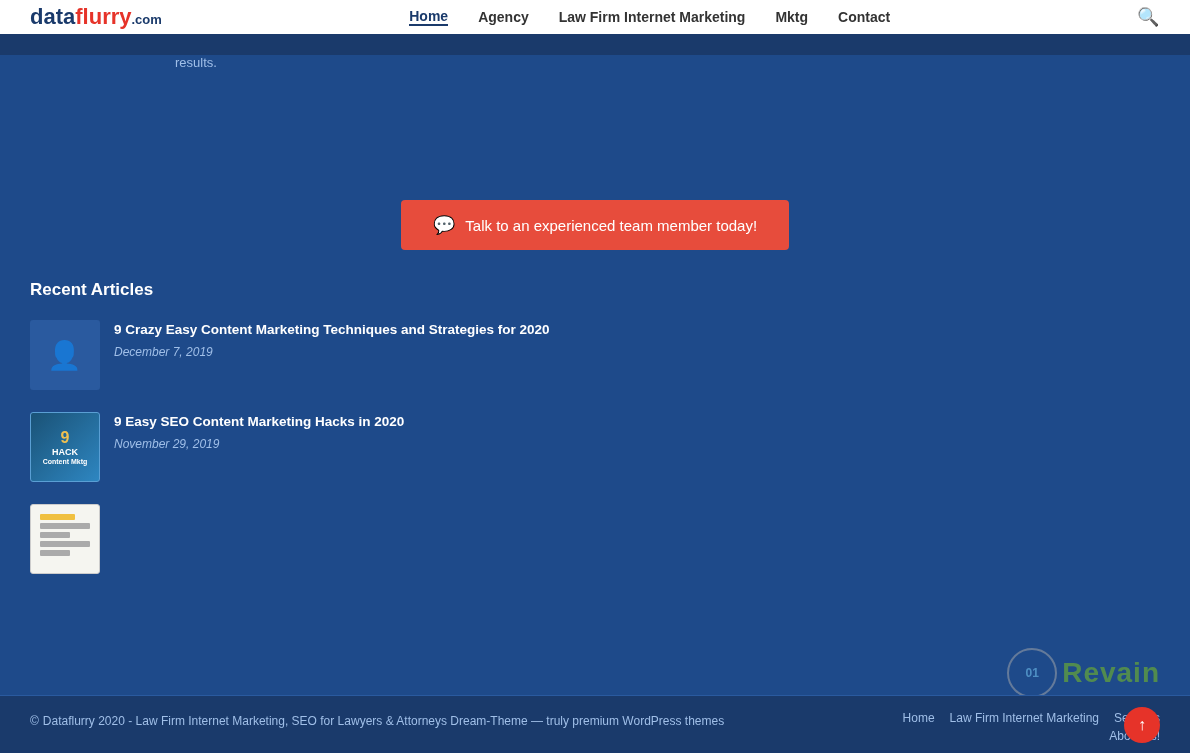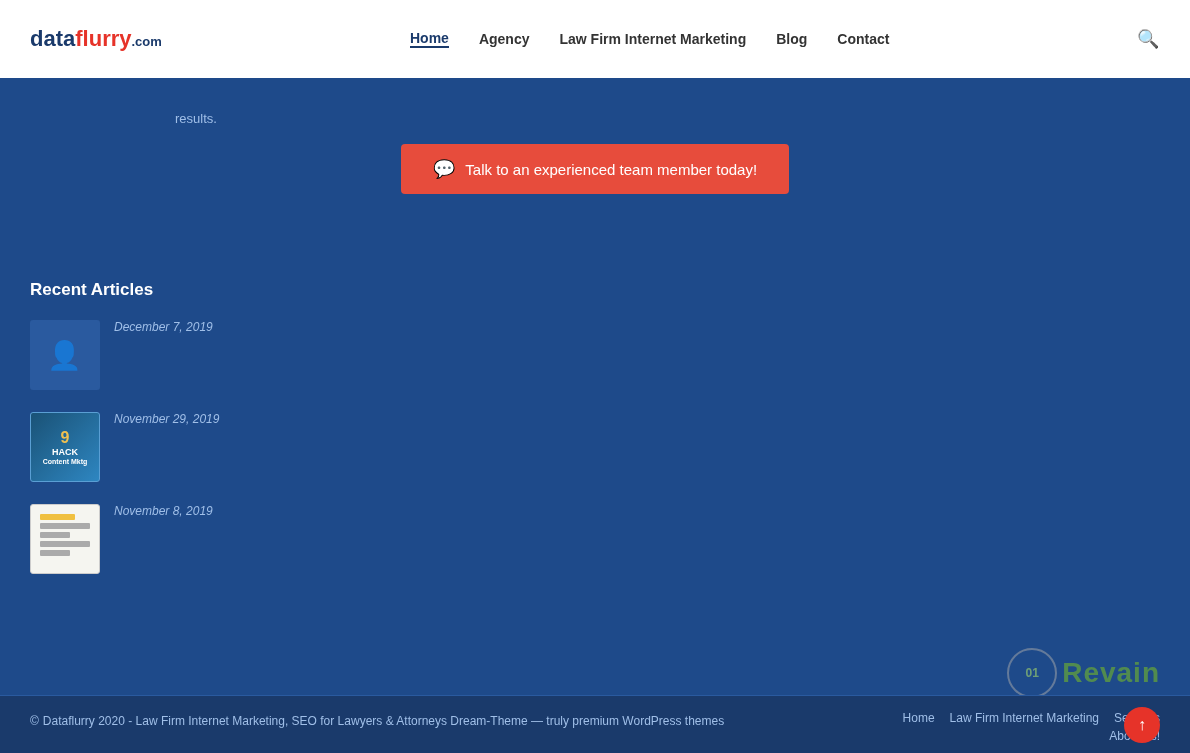--- a/index.html
+++ b/index.html
@@ -12,21 +12,21 @@
       position: relative;
       overflow: hidden;
     }
 
     
     .header {
       background: #fff;
       display: flex;
       align-items: center;
       justify-content: space-between;
-      padding: 26px 30px;
+      padding: 4px 30px;
       position: absolute;
       top: 0; left: 0; right: 0;
       z-index: 10;
     }
     .logo {
       display: flex;
       align-items: center;
     }
     .logo-text {
       font-size: 22px;
@@ -51,21 +51,21 @@
     
     .hero-section {
       position: absolute;
       top: 55px;
       left: 0; right: 0;
       background: #1e4a8a;
       height: 195px;
       display: flex;
       flex-direction: column;
       align-items: center;
-      justify-content: center;
+      justify-content: space-between;
       overflow: hidden;
     }
     .hero-text {
       color: #a0bfe8;
       font-size: 13px;
       text-align: left;
       padding: 0 30px;
       position: relative;
       z-index: 2;
       max-width: 900px;
@@ -142,20 +142,21 @@
       font-size: 13.5px;
       color: #fff;
       font-weight: 600;
       line-height: 1.4;
       cursor: pointer;
       text-decoration: none;
     }
     .article-date {
       font-size: 12px;
       color: #a0bfe8;
+      margin-top: 5px;
       font-style: italic;
     }
 
     
     .thumb-seo {
       background: linear-gradient(135deg, #1a5276, #2e86c1);
       border: 1px solid #5a9fd4;
       font-size: 9px;
       color: #fff;
       display: flex;
@@ -227,21 +228,21 @@
       opacity: 0.5;
     }
     .revain-circle {
       width: 50px;
       height: 50px;
       border: 2px solid #aaa;
       border-radius: 50%;
       display: flex;
       align-items: center;
       justify-content: center;
-      color: #bef264;
+      color: #7dd3fc;
       font-size: 12px;
       font-weight: bold;
     }
     .revain-text {
       font-size: 28px;
       font-weight: bold;
       color: #84cc16;
       letter-spacing: 1px;
     }
 
@@ -267,21 +268,21 @@
 <body>
 
 <div class="header">
   <div class="logo">
     <span class="logo-text">data<span style="color:#e63329">flurry</span><span style="color:#1a3a6b; font-size:13px;">.com</span></span>
   </div>
   <nav>
     <a href="#" class="active">Home</a>
     <a href="#">Agency</a>
     <a href="#">Law Firm Internet Marketing</a>
-    <a href="#">Blog</a>
+    <a href="#">Mktg</a>
     <a href="#">Contact</a>
   </nav>
   <div class="search-icon-wrap">🔍</div>
 </div>
 
 <div class="hero-section">
   <div class="hero-text">results.</div>
   <button class="cta-button">
     <span class="chat-icon">💬</span>
     <span>Talk to an experienced team member today!</span>
@@ -290,47 +291,48 @@
 
 <div class="main-content">
   <div class="recent-articles-section">
     <div class="section-title">Recent Articles</div>
 
     <div class="article-item">
       <div class="article-thumb article-thumb-placeholder">
         <span class="person-icon">👤</span>
       </div>
       <div class="article-info">
+        <a href="#" class="article-title">9 Crazy Easy Content Marketing Techniques and Strategies for 2020</a>
         <div class="article-date">December 7, 2019</div>
       </div>
     </div>
 
     <div class="article-item">
       <div class="article-thumb thumb-seo">
         <span class="hack-num">9</span>
         <span>HACK</span>
         <span style="font-size:7px;">Content Mktg</span>
       </div>
       <div class="article-info">
+        <a href="#" class="article-title">9 Easy SEO Content Marketing Hacks in 2020</a>
         <div class="article-date">November 29, 2019</div>
       </div>
     </div>
 
     <div class="article-item">
       <div class="article-thumb thumb-layout">
         <div class="thumb-layout-inner">
           <div class="layout-line yellow"></div>
           <div class="layout-line"></div>
           <div class="layout-line short"></div>
           <div class="layout-line"></div>
           <div class="layout-line short"></div>
         </div>
       </div>
       <div class="article-info">
-        <div class="article-date">November 8, 2019</div>
       </div>
     </div>
   </div>
 </div>
 
 <div class="revain-area">
   <div class="revain-circle">01</div>
   <div class="revain-text">Revain</div>
 </div>
 

